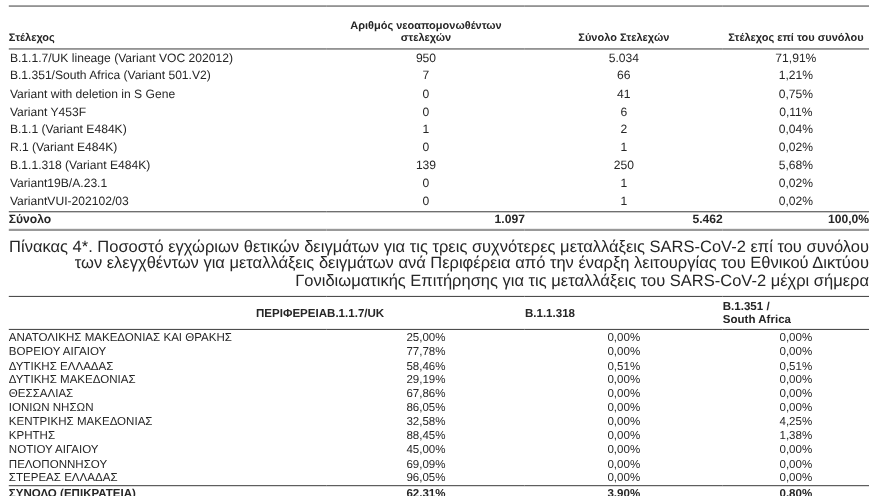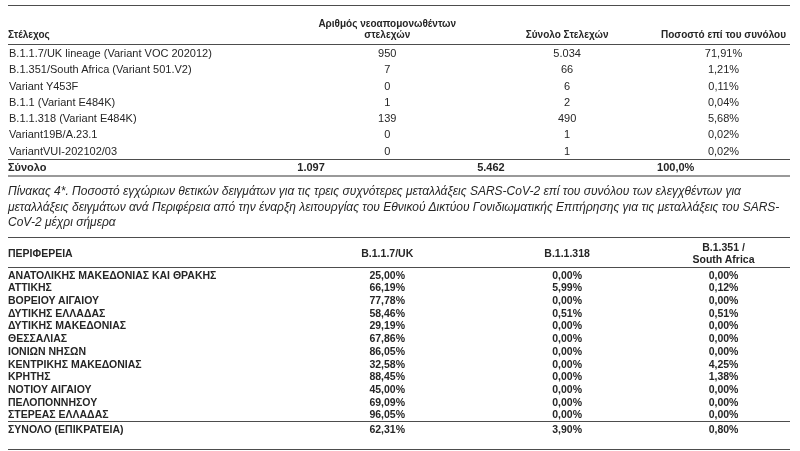--- a/index.html
+++ b/index.html
@@ -50,57 +50,55 @@
     overflow: hidden;
   }
   table.t1 tbody td:first-child { text-align: left; }
   table.t1 tbody tr:first-child td { padding-top: 1px; }
   table.t1 tfoot td {
     font-size: 11px;
     font-weight: bold;
     padding: 1px 0 2px 0;
     border-top: 1px solid #4d4d4d;
     border-bottom: 2px solid #999999;
-    text-align: left;
+    text-align: right;
   }
   table.t1 tfoot td:first-child { text-align: left; }
 
   
   .caption {
     margin: 7px 0 6px 0;
-    font-size: 12px;
+    font-size: 15px;
     line-height: 15.5px;
-    text-align: left;
-    font-style: italic;
+    text-align: right;
   }
 
   
   table.t2 {
     border-top: 1px solid #4d4d4d;
   }
   table.t2 thead th {
     font-size: 10.5px;
     font-weight: bold;
     padding: 3px 0 2px 0;
     border-bottom: 1px solid #4d4d4d;
-    text-align: center;
+    text-align: left;
     vertical-align: middle;
     line-height: 12px;
     white-space: pre-line;
   }
-  table.t2 thead th:first-child { text-align: left; }
+  table.t2 thead th:first-child { text-align: right; }
   table.t2 tbody td {
     font-size: 10.5px;
     line-height: 12.7px;
     height: 12.7px;
     padding: 0;
     text-align: center;
     white-space: nowrap;
     overflow: hidden;
-    font-weight: bold;
   }
   table.t2 tbody td:first-child { text-align: left; }
   table.t2 tbody tr:first-child td { padding-top: 1px; }
   table.t2 tfoot td {
     font-size: 10.5px;
     font-weight: bold;
     padding: 1px 0 14px 0;
     border-top: 1px solid #4d4d4d;
     border-bottom: 1px solid #4d4d4d;
     text-align: center;
@@ -117,52 +115,64 @@
       <col class="c1">
         <col class="c2">
         <col class="c3">
         <col class="c4">
     </colgroup>
     <thead>
       <tr>
         <th>Στέλεχος</th>
         <th>Αριθμός νεοαπομονωθέντων στελεχών</th>
         <th>Σύνολο Στελεχών</th>
-        <th>Ποσοστό επί του συνόλου</th>
+        <th>Στέλεχος επί του συνόλου</th>
       </tr>
     </thead>
     <tbody>
         <tr>
           <td>B.1.1.7/UK lineage (Variant VOC 202012)</td>
           <td>950</td>
           <td>5.034</td>
           <td>71,91%</td>
         </tr>
         <tr>
           <td>B.1.351/South Africa (Variant 501.V2)</td>
           <td>7</td>
           <td>66</td>
           <td>1,21%</td>
         </tr>
         <tr>
+          <td>Variant with deletion in S Gene</td>
+          <td>0</td>
+          <td>41</td>
+          <td>0,75%</td>
+        </tr>
+        <tr>
           <td>Variant Y453F</td>
           <td>0</td>
           <td>6</td>
           <td>0,11%</td>
         </tr>
         <tr>
           <td>B.1.1 (Variant E484K)</td>
           <td>1</td>
           <td>2</td>
           <td>0,04%</td>
         </tr>
         <tr>
+          <td>R.1 (Variant E484K)</td>
+          <td>0</td>
+          <td>1</td>
+          <td>0,02%</td>
+        </tr>
+        <tr>
           <td>B.1.1.318 (Variant E484K)</td>
           <td>139</td>
-          <td>490</td>
+          <td>250</td>
           <td>5,68%</td>
         </tr>
         <tr>
           <td>Variant19B/A.23.1</td>
           <td>0</td>
           <td>1</td>
           <td>0,02%</td>
         </tr>
         <tr>
           <td>VariantVUI-202102/03</td>
@@ -200,26 +210,20 @@
       </tr>
     </thead>
     <tbody>
         <tr>
           <td>ΑΝΑΤΟΛΙΚΗΣ ΜΑΚΕΔΟΝΙΑΣ ΚΑΙ ΘΡΑΚΗΣ</td>
           <td>25,00%</td>
           <td>0,00%</td>
           <td>0,00%</td>
         </tr>
         <tr>
-          <td>ΑΤΤΙΚΗΣ</td>
-          <td>66,19%</td>
-          <td>5,99%</td>
-          <td>0,12%</td>
-        </tr>
-        <tr>
           <td>ΒΟΡΕΙΟΥ ΑΙΓΑΙΟΥ</td>
           <td>77,78%</td>
           <td>0,00%</td>
           <td>0,00%</td>
         </tr>
         <tr>
           <td>ΔΥΤΙΚΗΣ ΕΛΛΑΔΑΣ</td>
           <td>58,46%</td>
           <td>0,51%</td>
           <td>0,51%</td>

